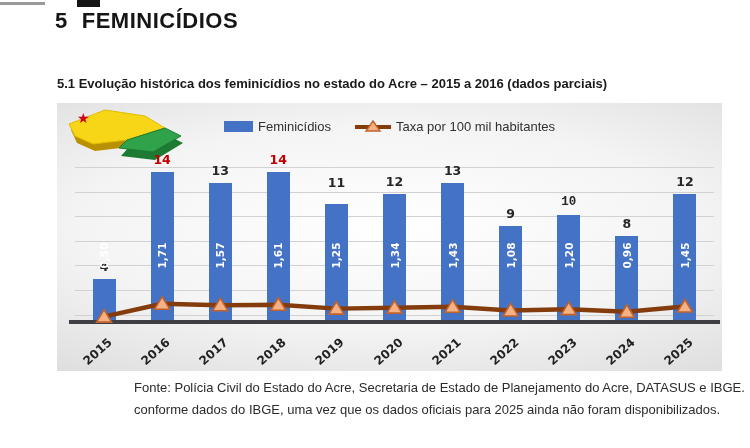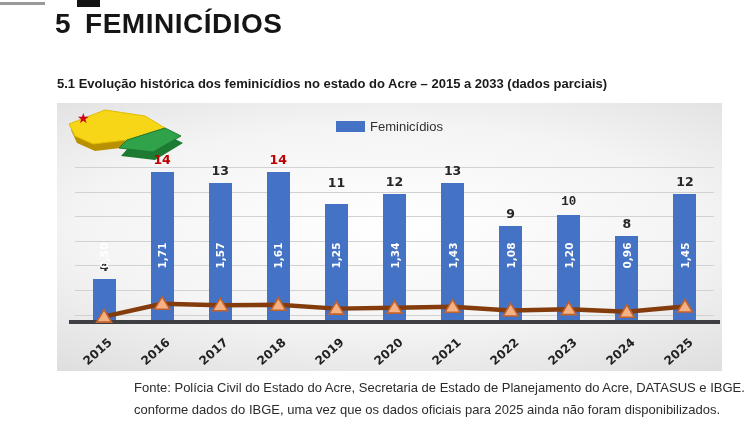--- a/index.html
+++ b/index.html
@@ -4,21 +4,21 @@
 <style>
   html,body{margin:0;padding:0;}
   body{
     width:750px;height:448px;position:relative;overflow:hidden;
     background:#ffffff;
     font-family:"Liberation Sans", sans-serif;
   }
   .artifact{position:absolute;}
   #doc-title{
     position:absolute;left:55px;top:8px;
-    font-size:28px;font-weight:bold;color:#151515;letter-spacing:.5px;
+    font-size:22px;font-weight:bold;color:#151515;letter-spacing:.5px;
     white-space:pre;
   }
   #doc-title .num{margin-right:14px;}
   #doc-subtitle{
     position:absolute;left:57px;top:76px;width:680px;
     font-size:13px;font-weight:bold;color:#1a1a1a;
   }
   
   #chart{
     position:absolute;left:57px;top:103px;width:665px;height:268px;
@@ -59,39 +59,46 @@
   }
 </style>
 </head>
 <body>
 
 <div class="artifact" style="left:0;top:2px;width:45px;height:3px;background:#9a9a9a;"></div>
 <div class="artifact" style="left:77px;top:0;width:23px;height:7px;background:#141414;"></div>
 
 <div id="doc-title"><span class="num">5</span><span>FEMINICÍDIOS</span></div>
 
-<div id="doc-subtitle">5.1 Evolução histórica dos feminicídios no estado do Acre – 2015 a 2033 (dados parciais)</div>
+<div id="doc-subtitle">5.1 Evolução histórica dos feminicídios no estado do Acre – 2015 a 2016 (dados parciais)</div>
 
 <div id="chart">
 
   <svg id="acre-map" width="122" height="54" viewBox="0 0 122 54">
 
     <path d="M4 20 L40 7 L80 13 L100 25 L62 37 L28 41 L10 33 Z" transform="translate(2,4)" fill="#b99000"></path>
     <path d="M100 25 L116 33 L88 50 L54 46 L62 37 Z" transform="translate(2,4)" fill="#1c7a33"></path>
 
     <path d="M4 18 L40 4 L80 10 L100 22 L62 34 L28 38 L10 30 Z" fill="#f7d517" stroke="#e0bc00" stroke-width="1"></path>
     <path d="M100 22 L116 30 L88 46 L54 42 L62 34 Z" fill="#2fa24a" stroke="#1c7a33" stroke-width="1"></path>
 
     <text x="12" y="17" font-size="14" fill="#d0021b">★</text>
   </svg>
 
   <div id="legend">
     <div class="legend-item">
       <span class="legend-swatch-bar" style="background: rgb(68, 114, 196);"></span>
       <span class="legend-label">Feminicídios</span>
+    </div>
+    <div class="legend-item">
+      <svg width="36" height="14" viewBox="0 0 36 14">
+        <line id="lg-line" x1="0" y1="8" x2="36" y2="8" stroke-width="4" stroke="#843C0C"></line>
+        <path id="lg-tri" d="M18 2 L25 12 L11 12 Z" stroke-width="1.4" fill="#F5B183" stroke="#C0622D"></path>
+      </svg>
+      <span class="legend-label">Taxa por 100 mil habitantes</span>
     </div>
   </div>
 
   <div id="plot" style="position:absolute;left:0;top:0;width:665px;height:268px;">
       <div class="gridline" style="top: 64px;"></div>
       <div class="gridline" style="top: 88.6px;"></div>
       <div class="gridline" style="top: 113.2px;"></div>
       <div class="gridline" style="top: 137.8px;"></div>
       <div class="gridline" style="top: 162.4px;"></div>
       <div class="gridline" style="top: 187px;"></div>

